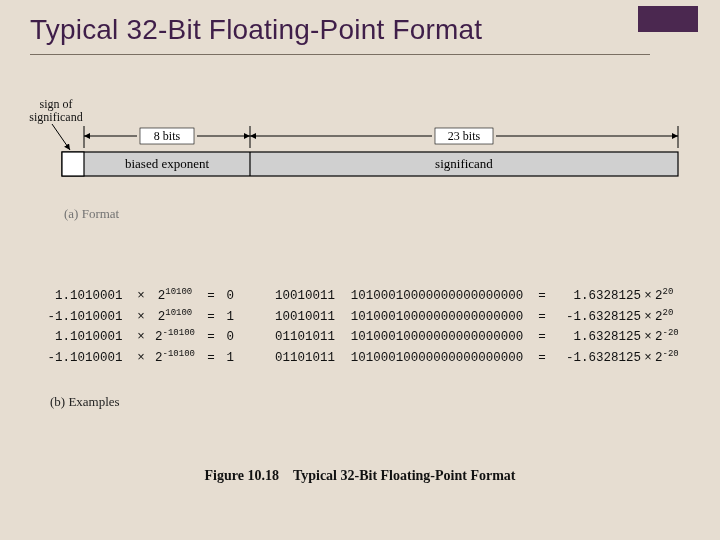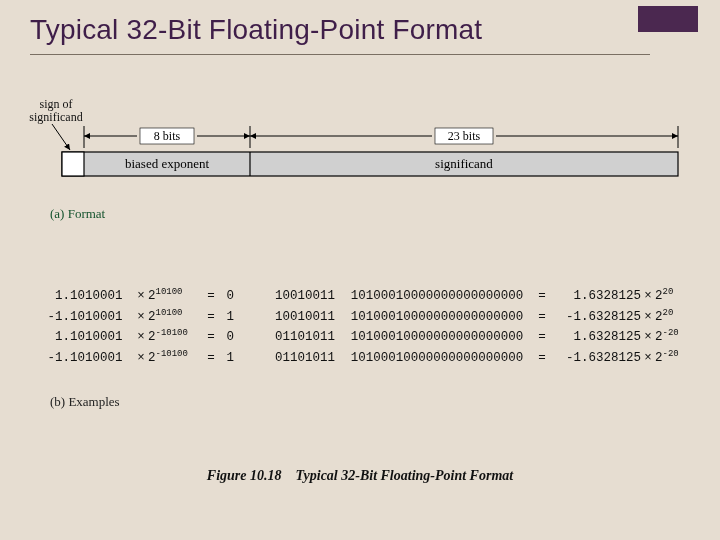--- a/index.html
+++ b/index.html
@@ -47,40 +47,40 @@
     color: #111;
     line-height: 1.05;
     text-align: center;
     width: 64px;
   }
   svg.format { display:block; }
 
   .caption-a {
     position: absolute;
     top: 206px;
-    left: 50px;
+    left: 64px;
     font-size: 13px;
-    color: #14532d;
+    color: #737373;
   }
 
   
   .examples {
     position: absolute;
     top: 286px;
     left: 36px;
     font-family: "Courier New", monospace;
     font-size: 12.5px;
     color: #111;
     line-height: 1.55;
     white-space: nowrap;
   }
   .examples sup { font-size: 9px; vertical-align: super; }
   .col-a { display:inline-block; width: 98px; text-align:center; }
   .col-x { display:inline-block; width: 14px; text-align:center; }
-  .col-b { display:inline-block; width: 54px; text-align:left; }
+  .col-b { display:inline-block; width: 54px; text-align:center; }
   .col-eq { display:inline-block; width: 18px; text-align:center; }
   .col-s { display:inline-block; width: 14px; text-align:right; }
   .col-exp { display:inline-block; width: 72px; text-align:left; padding-left:6px;margin-left:35px;}
   .col-sig { display:inline-block; width: 192px; text-align:center; }
   .col-eq2 { display:inline-block; width: 18px; text-align:center; }
   .col-dc { display:inline-block; width: 90px; text-align:right; }
   .col-x2 { display:inline-block; width: 14px; text-align:center; }
   .col-pw { display:inline-block; width: 40px; text-align:left; }
 
   .caption-b {
@@ -93,21 +93,21 @@
 
   .figcap {
     position: absolute;
     top: 468px;
     left: 0;
     width: 720px;
     text-align: center;
     font-size: 14px;
     color: #111;
   }
-  .figcap b { font-weight: bold; font-style: italic; }
+  .figcap b { font-weight: bold; }
 
   
 </style>
 </head>
 <body>
 
 <div class="corner-box"></div>
 
 <div class="title">Typical 32-Bit Floating-Point Format</div>
 

